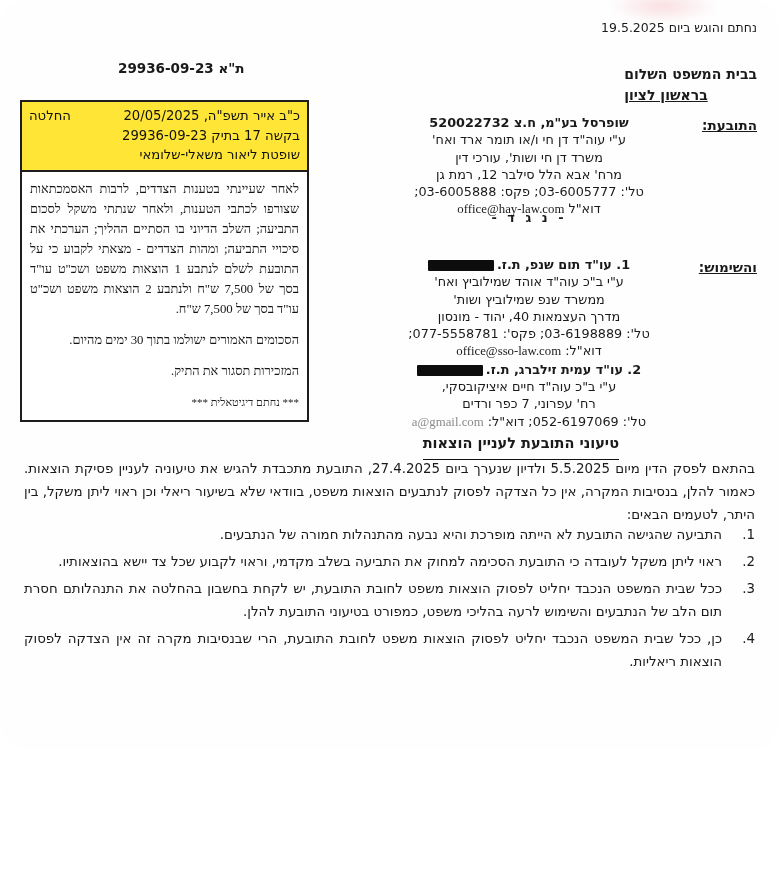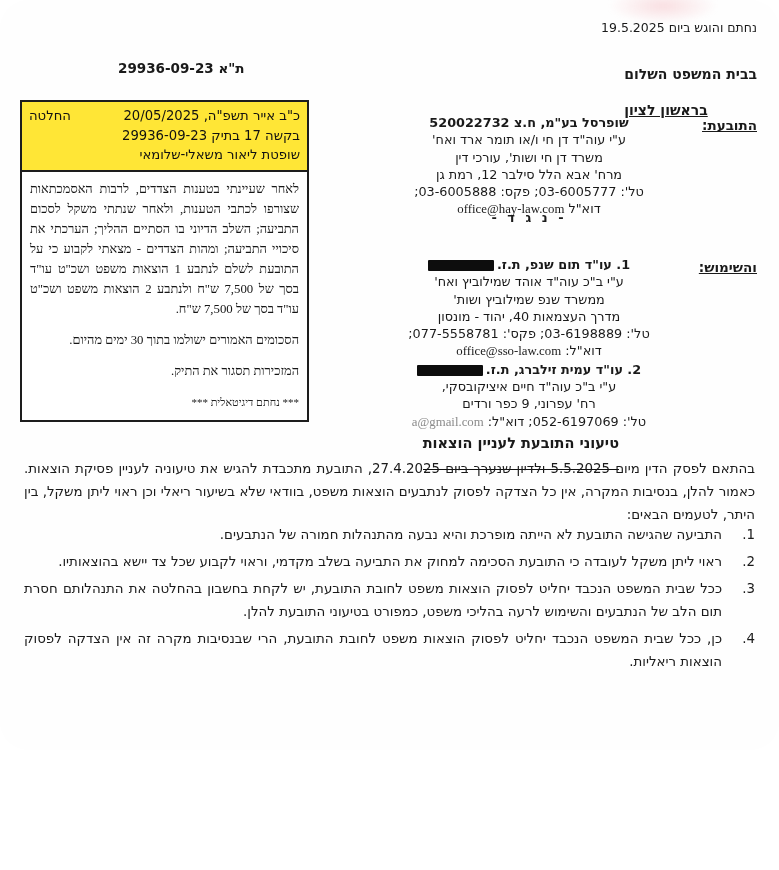--- a/index.html
+++ b/index.html
@@ -5,21 +5,21 @@
   html,body { margin:0; padding:0; background:#ffffff; }
   .page {
     position:relative; width:779px; height:750px; background:#fefefe;
     font-family:"DejaVu Sans", sans-serif; color:#1a1a1a; direction:rtl; overflow:hidden;border-radius:28px;
   }
   .pink-smudge { position:absolute; top:-12px; left:608px; width:110px; height:36px;
     background:radial-gradient(ellipse at center, rgba(246,198,203,0.55), rgba(246,198,203,0) 70%);
     filter:blur(2px); }
   .filed-note { position:absolute; top:20px; right:22px; font-size:12.5px; }
   .court { position:absolute; top:64px; right:22px; font-weight:bold; font-size:14px; line-height:21px; text-align:left; }
-  .court .u { text-decoration:underline;margin-top:15px; }
+  .court .u { text-decoration:underline; }
   .case-number { position:absolute; top:60px; left:118px; font-weight:bold; font-size:13.5px; direction:rtl; }
 
   
   .decision-box { position:absolute; top:100px; left:20px; width:289px; box-sizing:border-box;
     border:2px solid #1d1d1d; background:#fff; z-index:3; }
   .decision-header { background:#ffe636; border-bottom:2px solid #1d1d1d; padding:4px 7px 5px;
     font-size:13.2px; line-height:19.5px; color:#111; }
   .dh1 { display:flex; justify-content:space-between; }
   .decision-body { padding:7px 8px 8px; font-size:12.8px; line-height:20px;
     text-align:justify; text-align-last:right; color:#161616;font-family:Liberation Serif, serif; }
@@ -36,21 +36,21 @@
   .party-name { font-weight:bold; }
   .vs { position:absolute; top:210px; right:50px; width:400px; text-align:center;
     font-weight:bold; font-size:13px; letter-spacing:3px; }
   .redact { display:inline-block; width:66px; height:11px; background:#0d0d0d; vertical-align:middle;
     margin-right:3px; border-radius:1px; }
   .latin { font-family:"Liberation Serif", serif;text-align:center; }
   .faint { color:#8a8a8a; }
 
   
   .main-heading { position:absolute; top:435px; right:160px; font-weight:bold; font-size:14.5px;
-    border-bottom:1.6px solid #111; padding-bottom:18px; }
+    border-bottom:1.6px solid #111; padding-bottom:8px; }
   .intro { position:absolute; top:457px; right:24px; left:24px; font-size:13.4px; line-height:23px;
     text-align:justify; text-align-last:right; }
   .items { position:absolute; top:523px; right:24px; left:24px; font-size:13.4px; line-height:23px; }
   .item { display:flex; margin-bottom:4px; }
   .item .num { flex:0 0 26px; text-align:right; padding-left:7px; }
   .item .itxt { flex:1 1 auto; text-align:justify; text-align-last:right; }
 
   
   .signature { position:absolute; top:758px; left:293px; width:230px; text-align:center; direction:rtl; }
   .sig-svg { display:block; margin:0 auto; overflow:visible; }
@@ -121,21 +121,21 @@
     <div>מדרך העצמאות 40, יהוד - מונסון</div>
     <div>טל': 03-6198889; פקס': 077-5558781;</div>
     <div>
       <span>דוא"ל:</span>
       <span class="latin">office@sso-law.com</span>
     </div>
     <div class="party-name">
       <span>2. עו"ד עמית זילברג, ת.ז.</span><span class="redact"></span>
     </div>
     <div>ע"י ב"כ עוה"ד חיים איציקובסקי,</div>
-    <div>רח' עפרוני, 9 כפר ורדים</div>
+    <div>רח' עפרוני, 7 כפר ורדים</div>
     <div>
       <span>טל': 052-6197069; דוא"ל:</span>
       <span class="latin faint">a@gmail.com</span>
     </div>
   </div>
 
   <div class="main-heading">טיעוני התובעת לעניין הוצאות</div>
 
   <div class="intro">בהתאם לפסק הדין מיום 5.5.2025 ולדיון שנערך ביום 27.4.2025, התובעת מתכבדת להגיש את טיעוניה לעניין פסיקת הוצאות. כאמור להלן, בנסיבות המקרה, אין כל הצדקה לפסוק לנתבעים הוצאות משפט, בוודאי שלא בשיעור ריאלי וכן ראוי ליתן משקל, בין היתר, לטעמים הבאים:</div>
 

